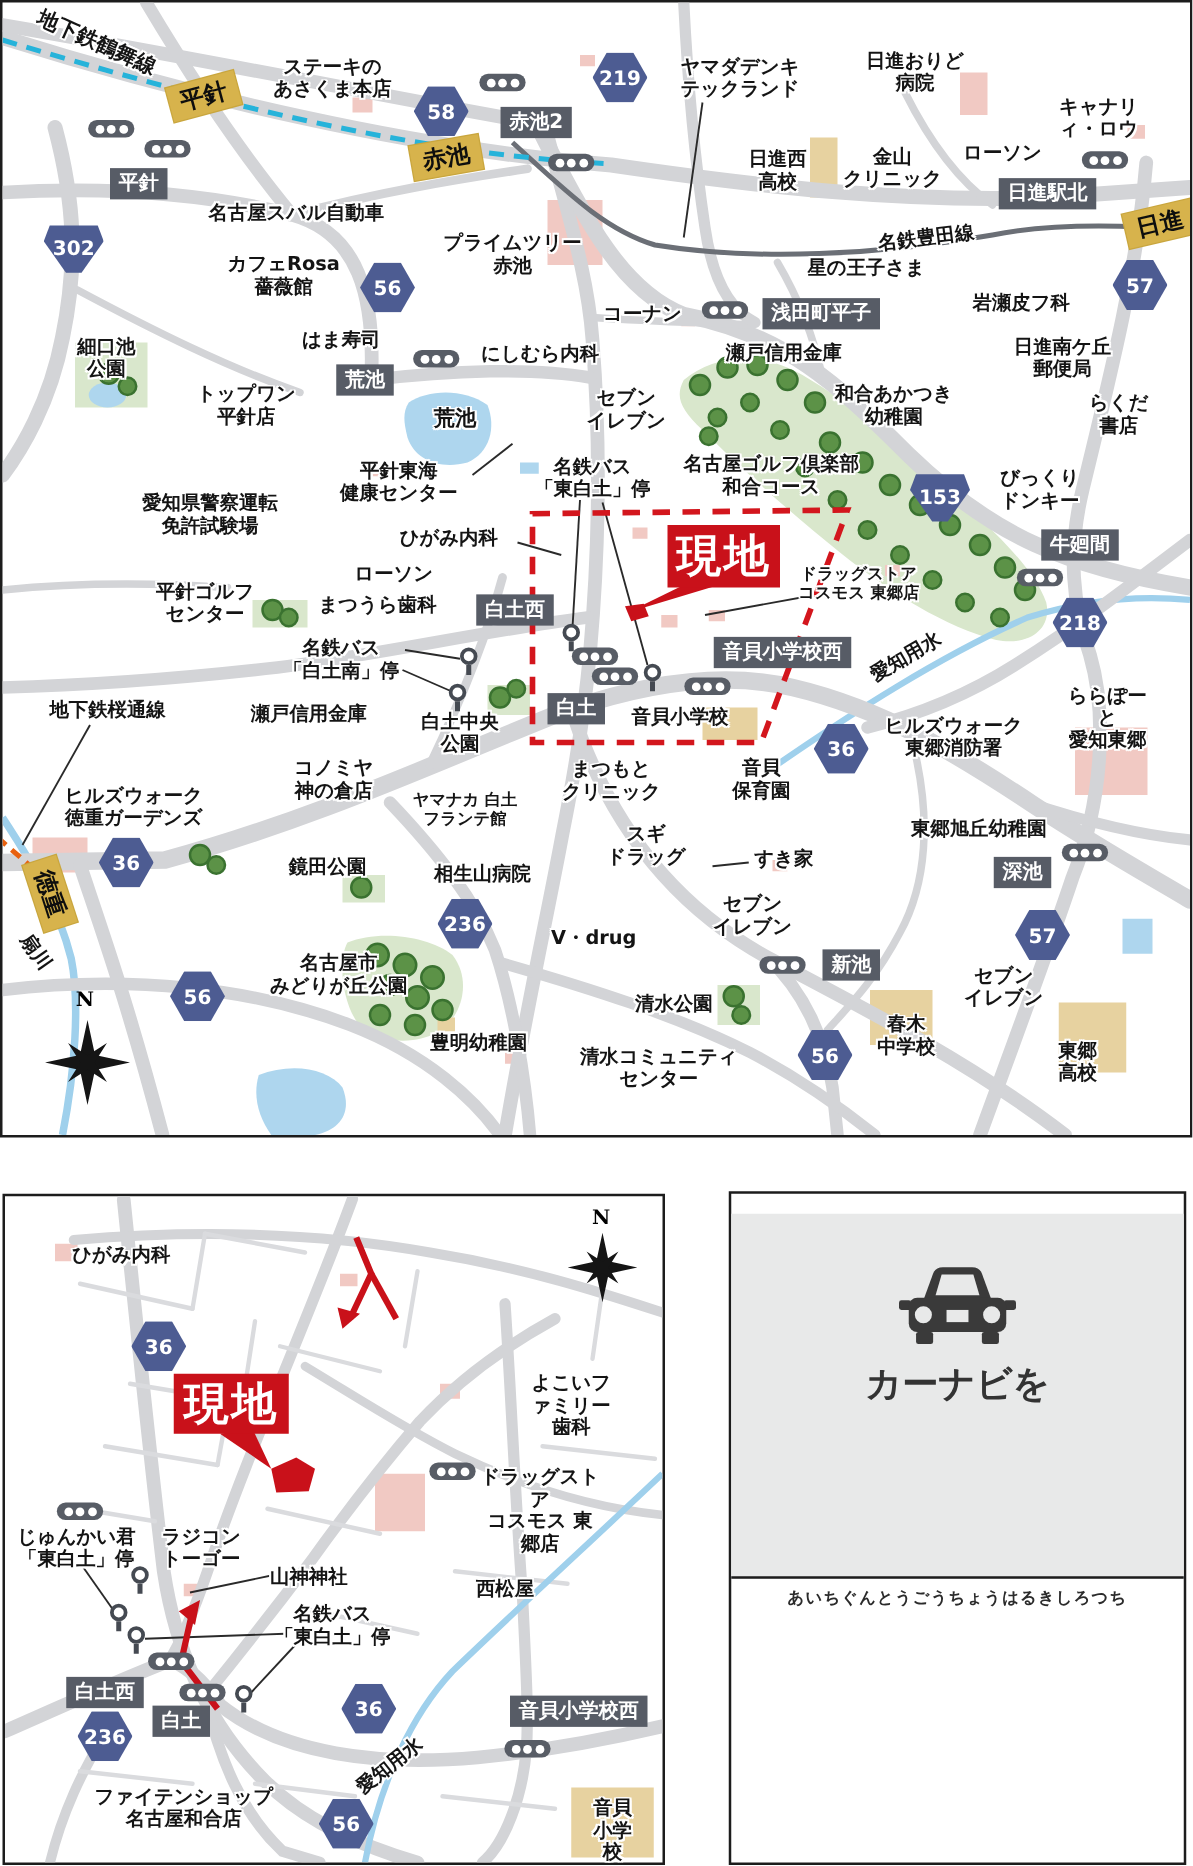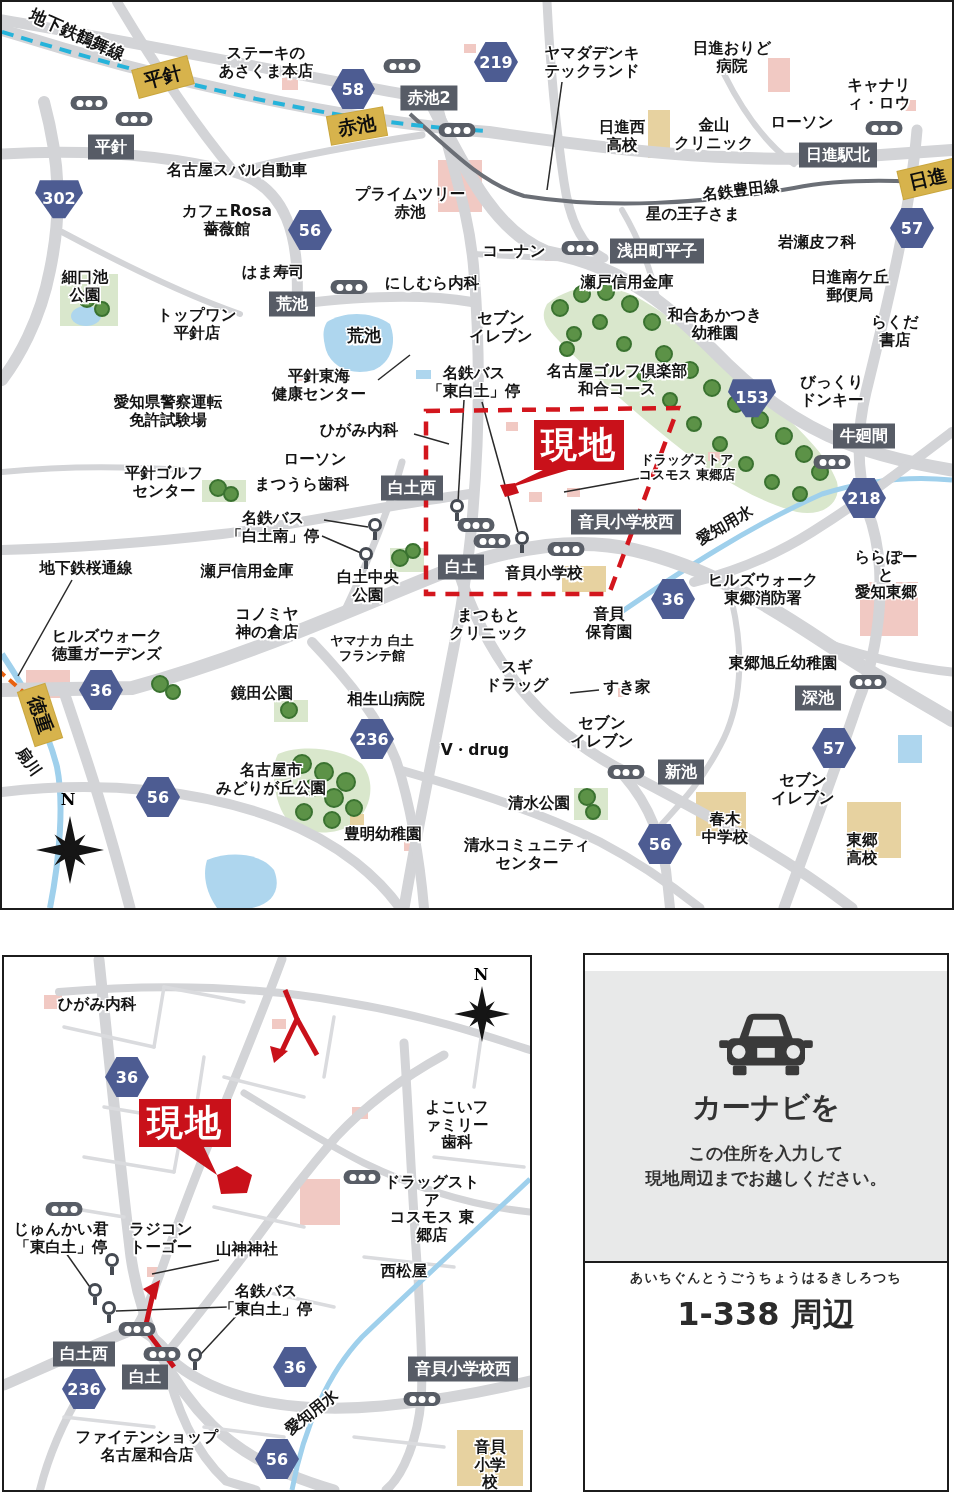--- a/index.html
+++ b/index.html
@@ -515,21 +515,21 @@
 <div class="lbl" style="left:93px;top:48px">ひがみ内科</div>
 <div class="lbl" style="left:453px;top:168px">よこいファミリー
 歯科</div>
 <div class="lbl" style="left:428px;top:252px">ドラッグストア
 コスモス 東郷店</div>
 <div class="lbl" style="left:400px;top:315px">西松屋</div>
 <div class="lbl" style="left:57px;top:282px">じゅんかい君
 「東白土」停</div>
 <div class="lbl" style="left:157px;top:282px">ラジコン
 トーゴー</div>
-<div class="lbl" style="left:243px;top:293px">山神神社</div>
+<div class="lbl" style="left:243px;top:305px">山神神社</div>
 <div class="lbl" style="left:262px;top:344px">名鉄バス
 「東白土」停</div>
 <div class="lbl" style="left:143px;top:490px">ファイテンショップ
 名古屋和合店</div>
 <div class="lbl" style="left:486px;top:508px">音貝
 小学校</div>
 </div>
 
 <div id="panel">
   <div class="panel-top">
@@ -541,20 +541,17 @@
         <rect x="10" y="32" width="80" height="28" rx="7"></rect>
         <rect x="16" y="60" width="14" height="10" rx="2"></rect>
           <rect x="70" y="60" width="14" height="10" rx="2"></rect>
       </g>
       <path d="M32,30 L37,13 L63,13 L68,30 Z" fill="#e8e9e9"></path>
       <circle cx="22" cy="46" r="7" fill="#e8e9e9"></circle>
         <circle cx="78" cy="46" r="7" fill="#e8e9e9"></circle>
       <rect x="41" y="42" width="18" height="10" fill="#e8e9e9"></rect>
     </svg>
     <div class="p-title">カーナビを</div>
-    <div class="p-sub">この住所を入力して
-現地周辺までお越しください。</div>
   </div>
   <div class="panel-bottom">
     <div class="p-kana">あいちぐんとうごうちょうはるきしろつち</div>
-    <div class="p-addr2">1-338 周辺</div>
   </div>
 </div>
 
 </body></html>

